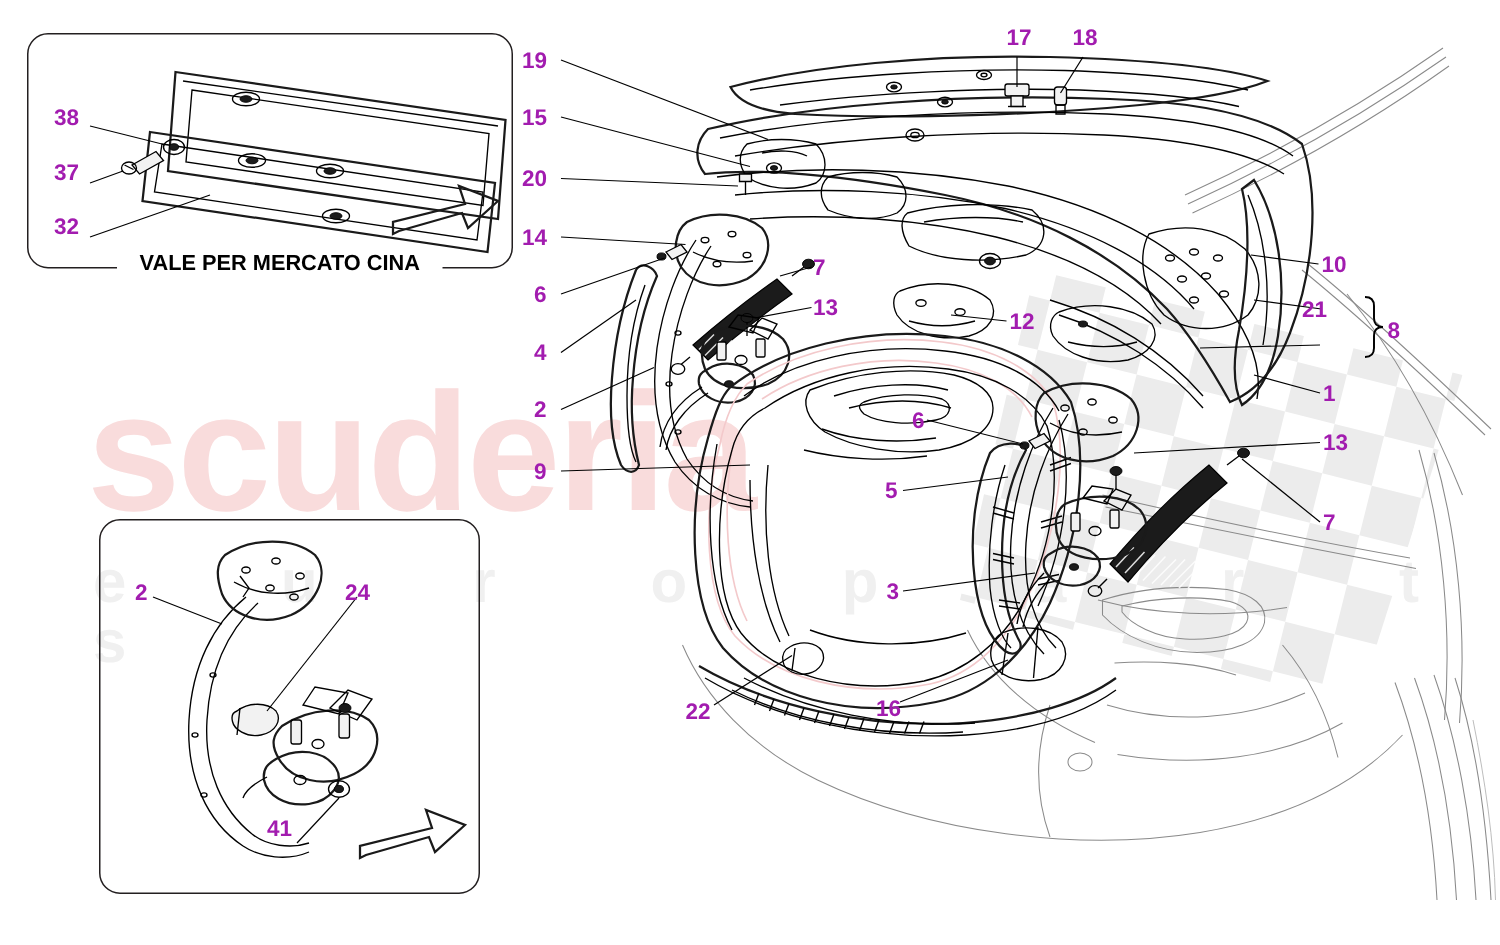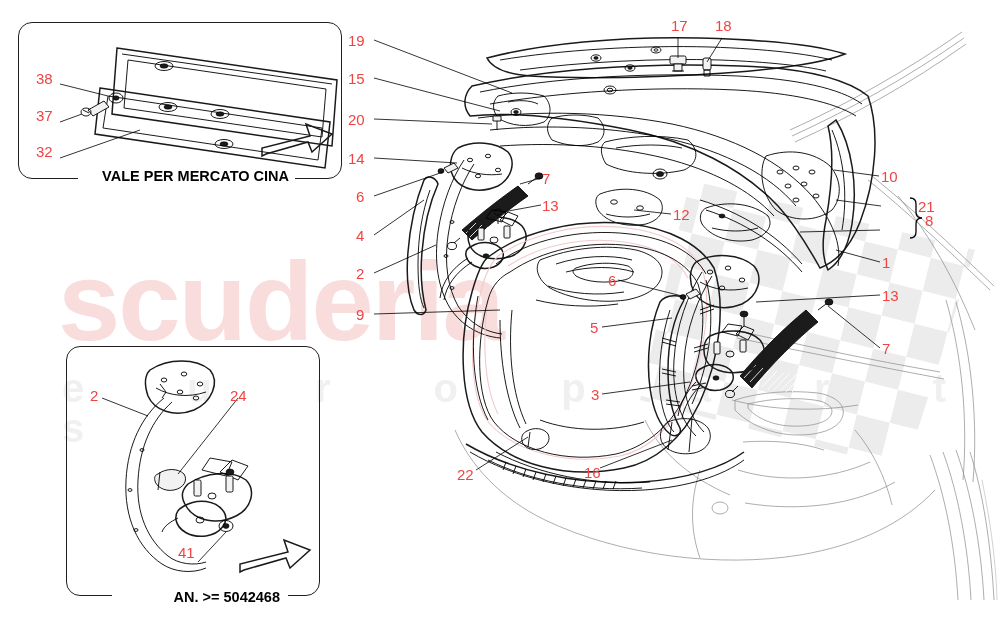--- a/index.html
+++ b/index.html
@@ -6,26 +6,26 @@
   #page{position:relative;width:1000px;height:630px;background:#ffffff;overflow:hidden;
         font-family:"Liberation Sans",sans-serif;}
 
   
   .wm-main{position:absolute;left:58px;top:246px;font-size:112px;font-weight:700;
            color:#f9dcdc;letter-spacing:-2px;line-height:1;user-select:none;}
   .wm-sub{position:absolute;left:62px;top:368px;font-size:40px;font-weight:700;
           color:#f0f0f0;letter-spacing:46px;line-height:1;user-select:none;}
 
   
-  .lbl{position:absolute;font-size:15px;color:#ef4444;font-family:"Liberation Sans",sans-serif;
-       line-height:1;white-space:nowrap;}
+  .lbl{position:absolute;font-size:15px;color:#a21caf;font-family:"Liberation Sans",sans-serif;
+       line-height:1;white-space:nowrap;font-weight:bold;}
 
   
   .inset{position:absolute;border:1.6px solid #231f20;border-radius:14px;background:transparent;}
-  .inset-cap{position:absolute;font-size:14.5px;font-weight:700;color:#000;text-align:right;
+  .inset-cap{position:absolute;font-size:14.5px;font-weight:700;color:#000;text-align:center;
              background:#fff;line-height:1.15;white-space:nowrap;}
 
   svg{position:absolute;left:0;top:0;overflow:visible;}
   .ln{stroke:#000;stroke-width:.9;fill:none;}
   .ln2{stroke:#1a1a1a;stroke-width:1.5;fill:none;}
   .thin{stroke:#8a8a8a;stroke-width:.7;fill:none;}
   .vthin{stroke:#b5b5b5;stroke-width:.6;fill:none;}
   .pinkln{stroke:#f3c9cb;stroke-width:1.1;fill:none;}
   .fillg{fill:#f2f2f2;stroke:#000;stroke-width:.9;}
   .dark{fill:#1b1b1b;stroke:#000;stroke-width:.6;}
@@ -492,21 +492,21 @@
   <div class="lbl" style="left:715px;top:18px">18</div>
 
   <div class="lbl" style="left:542px;top:171px">7</div>
   <div class="lbl" style="left:542px;top:198px">13</div>
   <div class="lbl" style="left:673px;top:207px">12</div>
   <div class="lbl" style="left:608px;top:273px">6</div>
   <div class="lbl" style="left:590px;top:320px">5</div>
   <div class="lbl" style="left:591px;top:387px">3</div>
 
   <div class="lbl" style="left:881px;top:169px">10</div>
-  <div class="lbl" style="left:918px;top:199px">21</div>
+  <div class="lbl" style="left:868px;top:199px">21</div>
   <div class="lbl" style="left:925px;top:213px">8</div>
   <div class="lbl" style="left:882px;top:255px">1</div>
   <div class="lbl" style="left:882px;top:288px">13</div>
   <div class="lbl" style="left:882px;top:341px">7</div>
 
   <div class="lbl" style="left:457px;top:467px">22</div>
   <div class="lbl" style="left:584px;top:465px">16</div>
 
   <div class="inset" style="left:18px;top:22px;width:322px;height:155px;"></div>
 
@@ -621,15 +621,14 @@
 
     <g>
       <path class="ln2" d="M180 232 L180 224 L228 212 L224 200 L250 210 L230 228 L226 218 L184 230 Z" fill="#fff"></path>
     </g>
   </svg>
 
   <div class="lbl" style="left:90px;top:388px">2</div>
   <div class="lbl" style="left:230px;top:388px">24</div>
   <div class="lbl" style="left:178px;top:545px">41</div>
 
-  <div class="inset-cap" style="left:112px;top:589px;width:160px;padding:0 8px;">AN. &gt;= 5042468</div>
 
 </div>
 
 </body></html>

